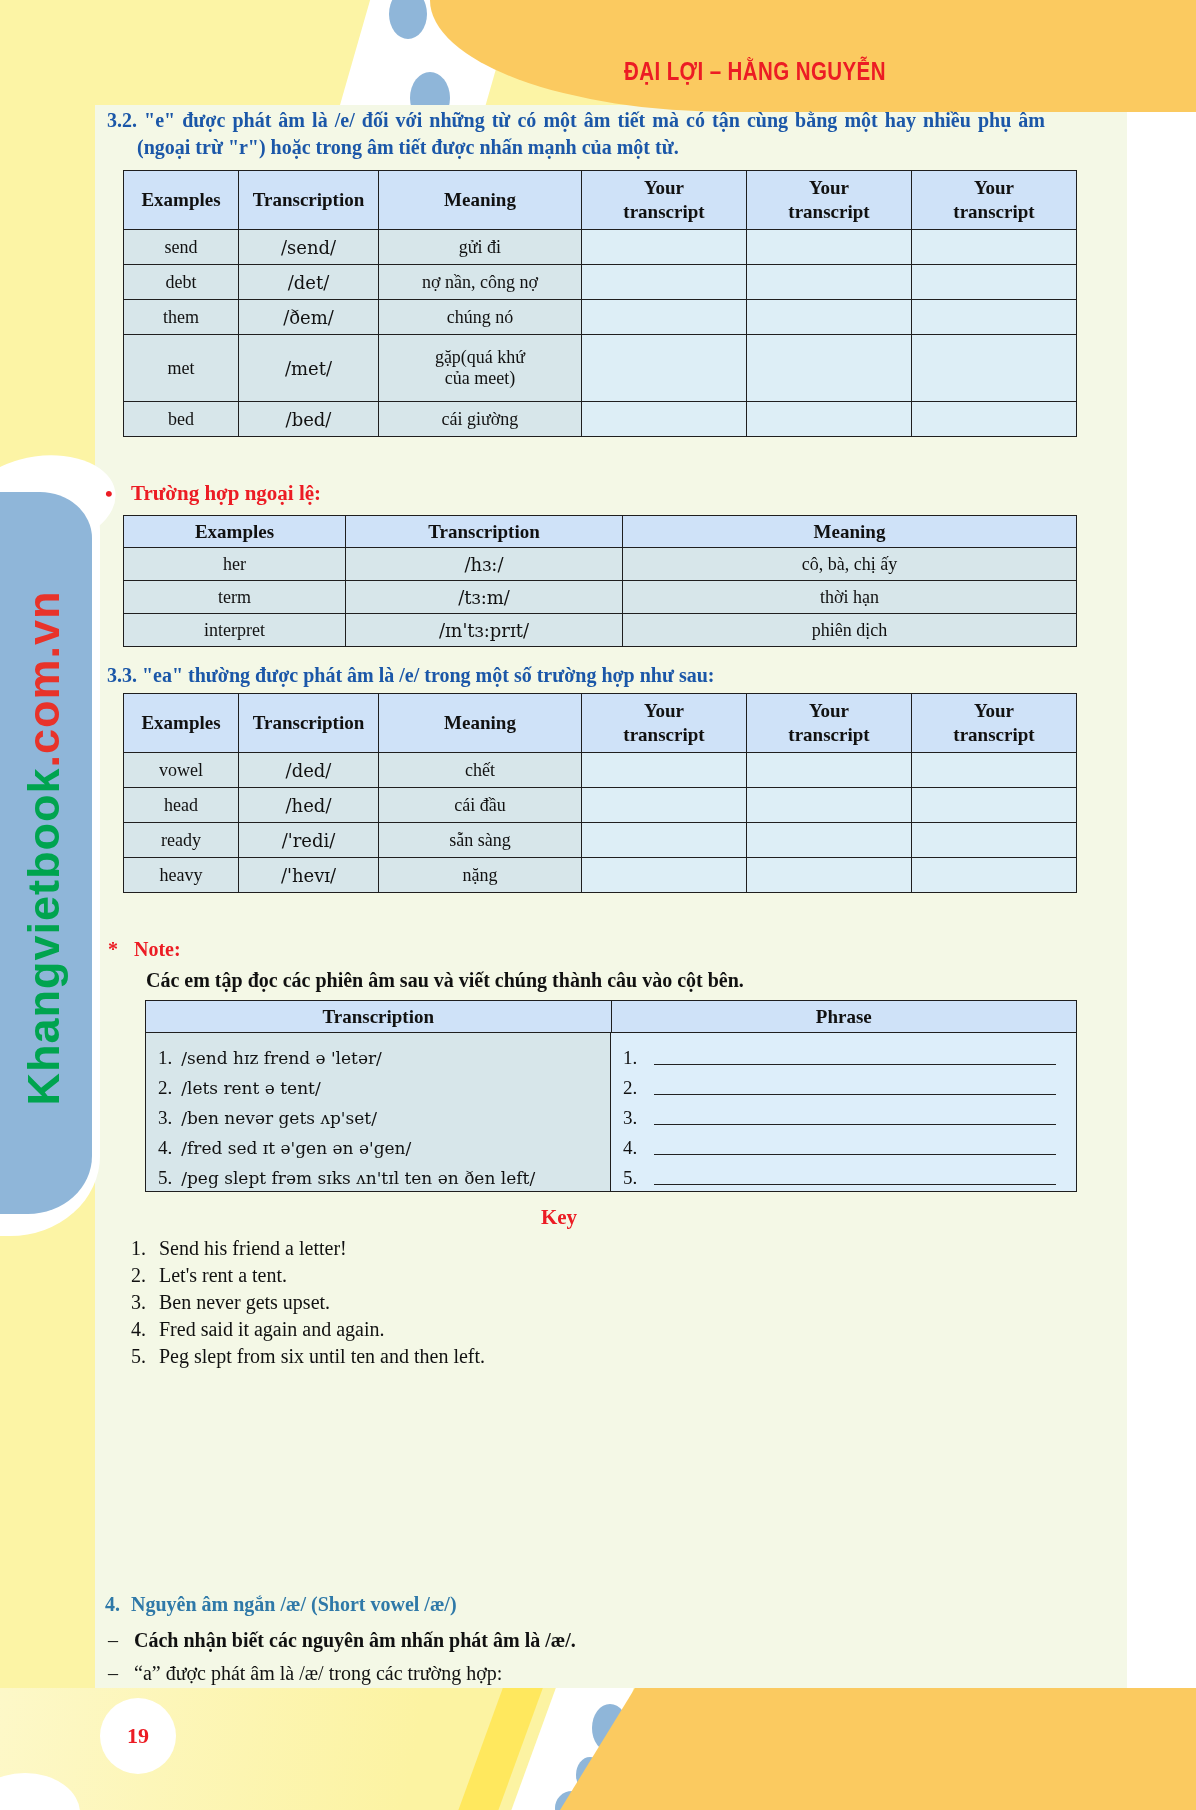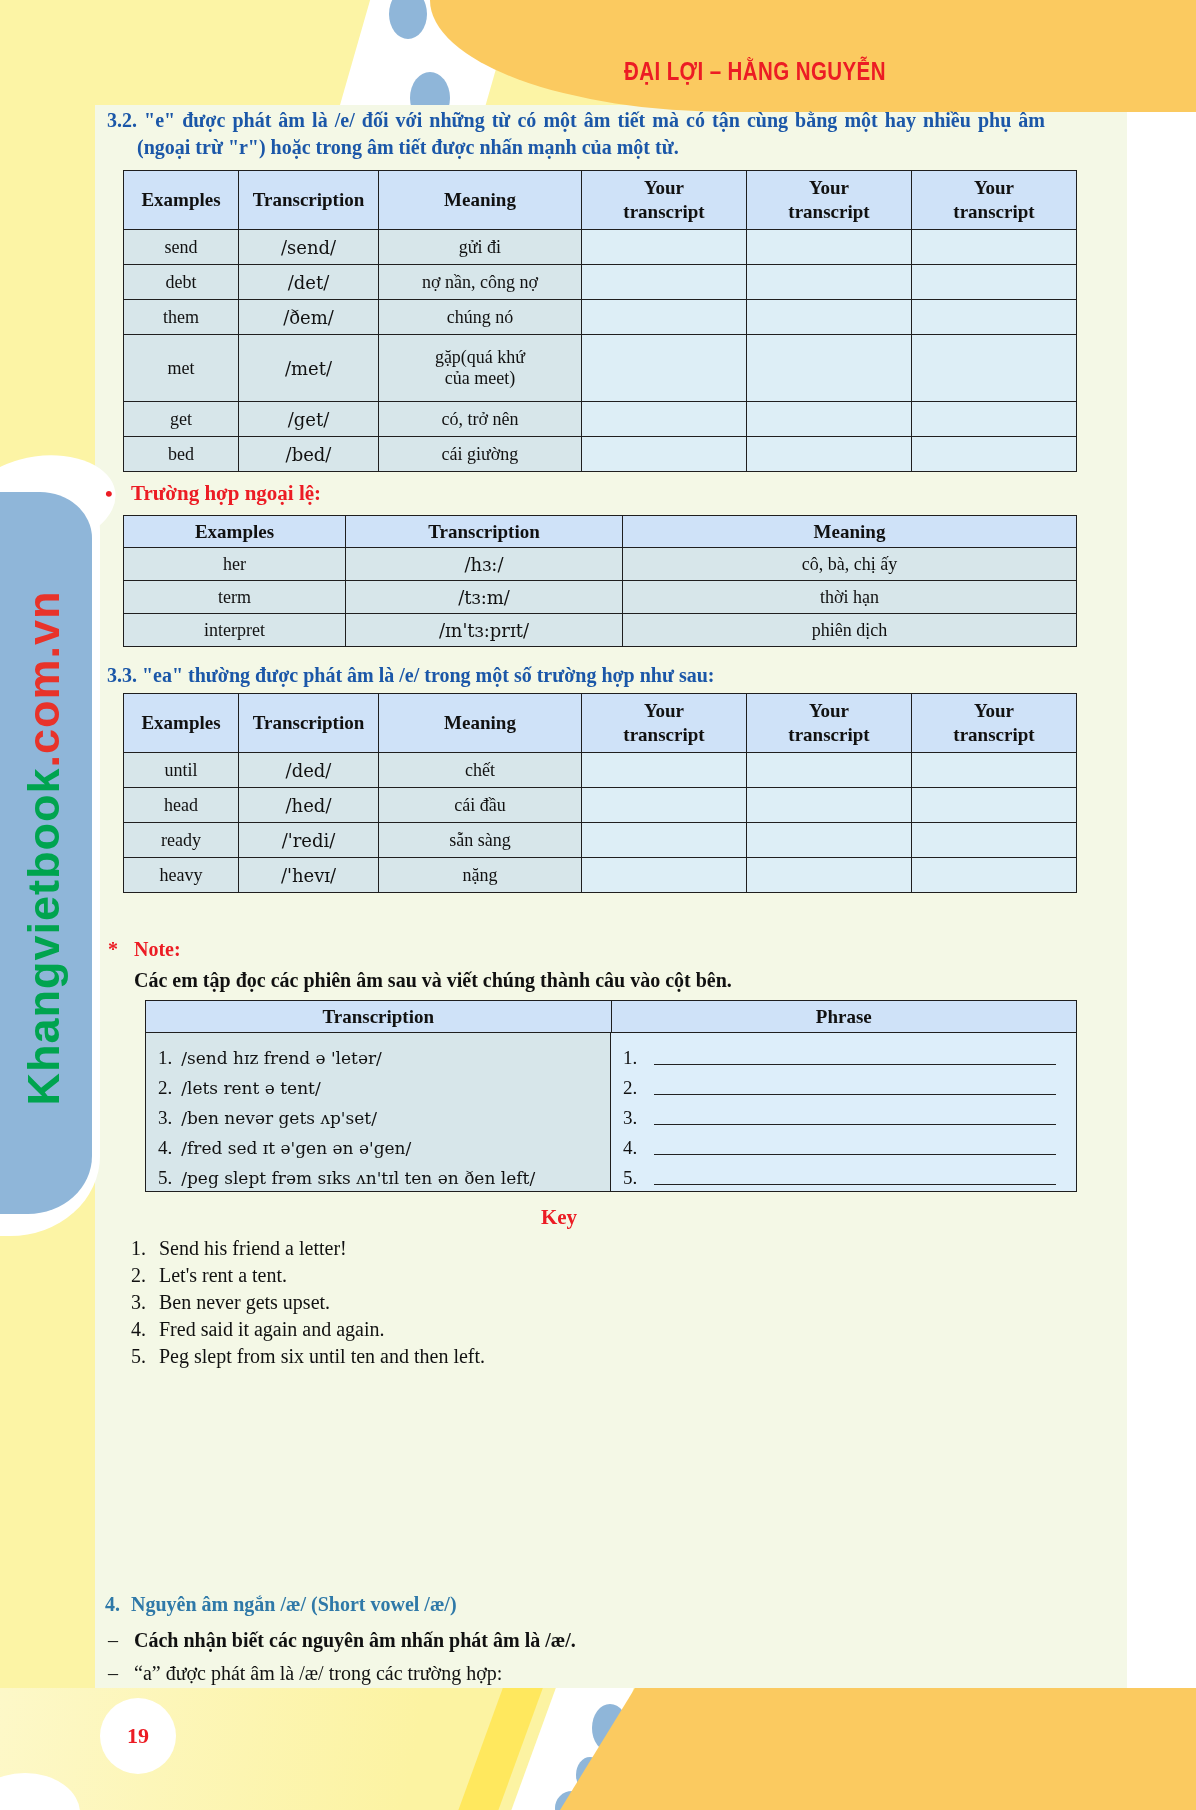--- a/index.html
+++ b/index.html
@@ -157,28 +157,20 @@
     <tr class="tall">
       <td>met</td>
       <td class="ipa">/met/</td>
       <td>gặp(quá khứ
 của meet)</td>
       <td class="lt"></td>
       <td class="lt"></td>
       <td class="lt"></td>
     </tr>
     <tr>
-      <td>get</td>
-      <td class="ipa">/get/</td>
-      <td>có, trở nên</td>
-      <td class="lt"></td>
-      <td class="lt"></td>
-      <td class="lt"></td>
-    </tr>
-    <tr>
       <td>bed</td>
       <td class="ipa">/bed/</td>
       <td>cái giường</td>
       <td class="lt"></td>
       <td class="lt"></td>
       <td class="lt"></td>
     </tr>
   </tbody>
     </table>
 
@@ -234,21 +226,21 @@
       <th>Transcription</th>
       <th>Meaning</th>
       <th>Your
 transcript</th>
       <th>Your
 transcript</th>
       <th>Your
 transcript</th>
     </tr>
     <tr>
-      <td>until</td>
+      <td>vowel</td>
       <td class="ipa">/ded/</td>
       <td>chết</td>
       <td class="lt"></td>
       <td class="lt"></td>
       <td class="lt"></td>
     </tr>
     <tr>
       <td>head</td>
       <td class="ipa">/hed/</td>
       <td>cái đầu</td>
@@ -272,21 +264,21 @@
       <td class="lt"></td>
       <td class="lt"></td>
     </tr>
   </tbody>
     </table>
 
   <div class="abs row" style="left:108px;top:938px;">
     <span class="mark red b" style="font-size:20px;">*</span>
     <span class="red b" style="font-size:20px;">Note:</span>
   </div>
-  <div class="abs b" style="left:134px;top:969px;font-size:20px;">Các em tập đọc các phiên âm sau và viết chúng thành câu vào cột bên.</div>
+  <div class="abs b" style="left:146px;top:969px;font-size:20px;">Các em tập đọc các phiên âm sau và viết chúng thành câu vào cột bên.</div>
 
   <div class="abs t4">
     <div class="t4h">
       <div class="hc">Transcription</div>
       <div class="hc">Phrase</div>
     </div>
     <div class="t4b">
       <div class="t4c">
         <div class="tline">
             <span class="num">1.</span>

